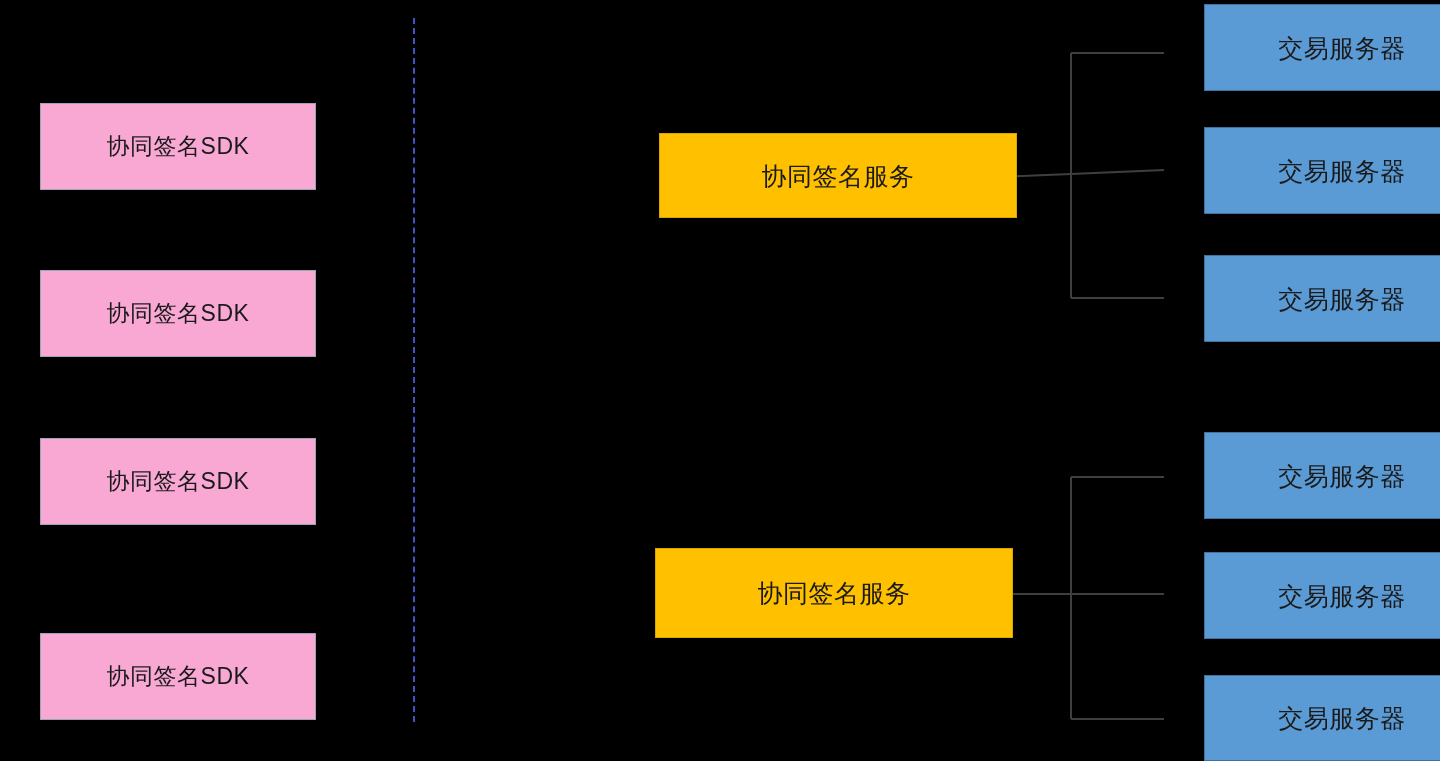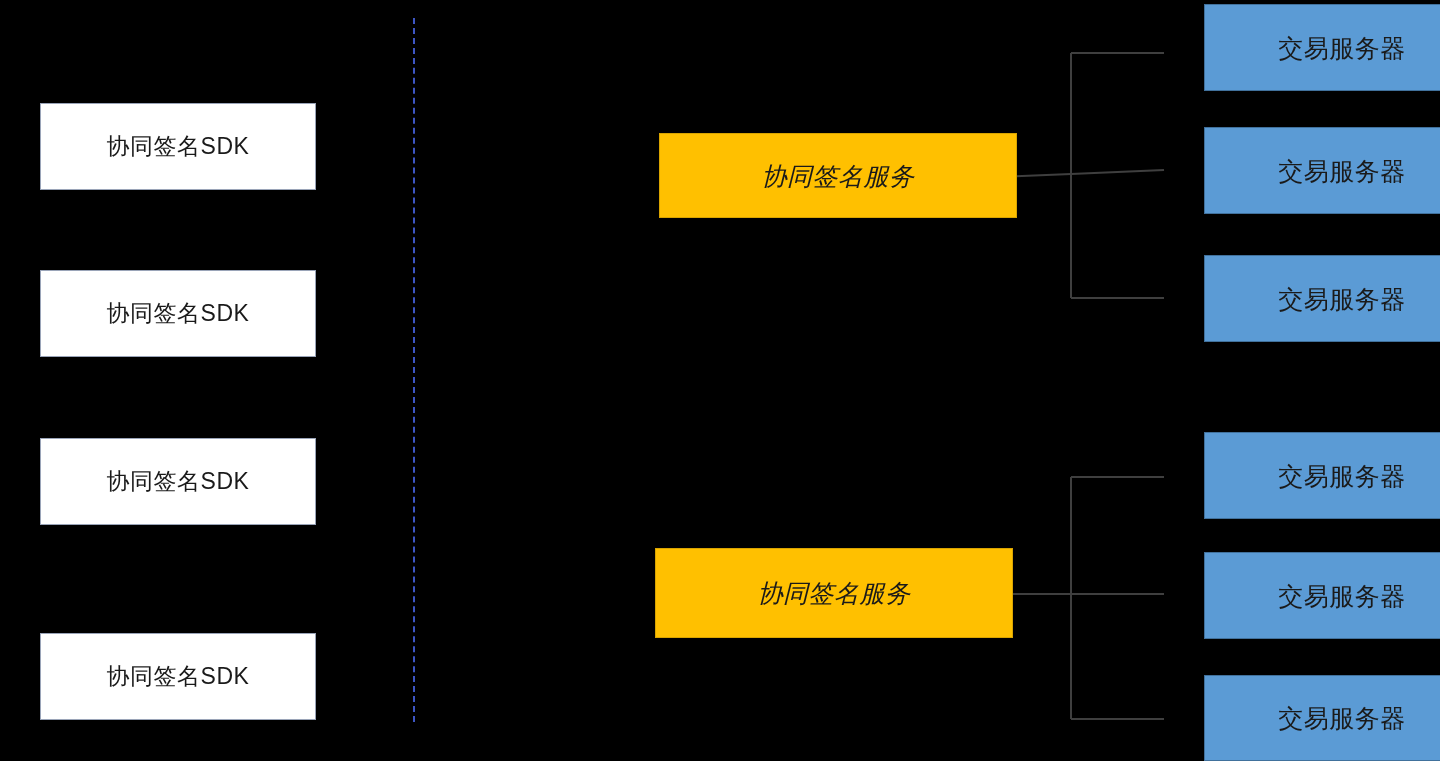--- a/index.html
+++ b/index.html
@@ -26,29 +26,28 @@
     align-items: center;
     justify-content: center;
     text-align: center;
     color: #1a1a1a;
     letter-spacing: 0.5px;
     line-height: 1.2;
     user-select: none;
     margin-left: 40px;
   }
   .node-sdk {
-    background: #ffffff;
+    background: #f9a8d4;
     border: 1px solid #9aa4b8;
     font-size: 23px;
   }
   .node-service {
     background: #ffc000;
     border: 1px solid #d9a400;
     font-size: 25px;
-    font-style: italic;
   }
   .node-server {
     background: #5b9bd5;
     border: 1px solid #41719c;
     font-size: 25px;
   }
   .divider {
     position: absolute;
     width: 0;
     border-left: 2px dashed #3d56c4;

